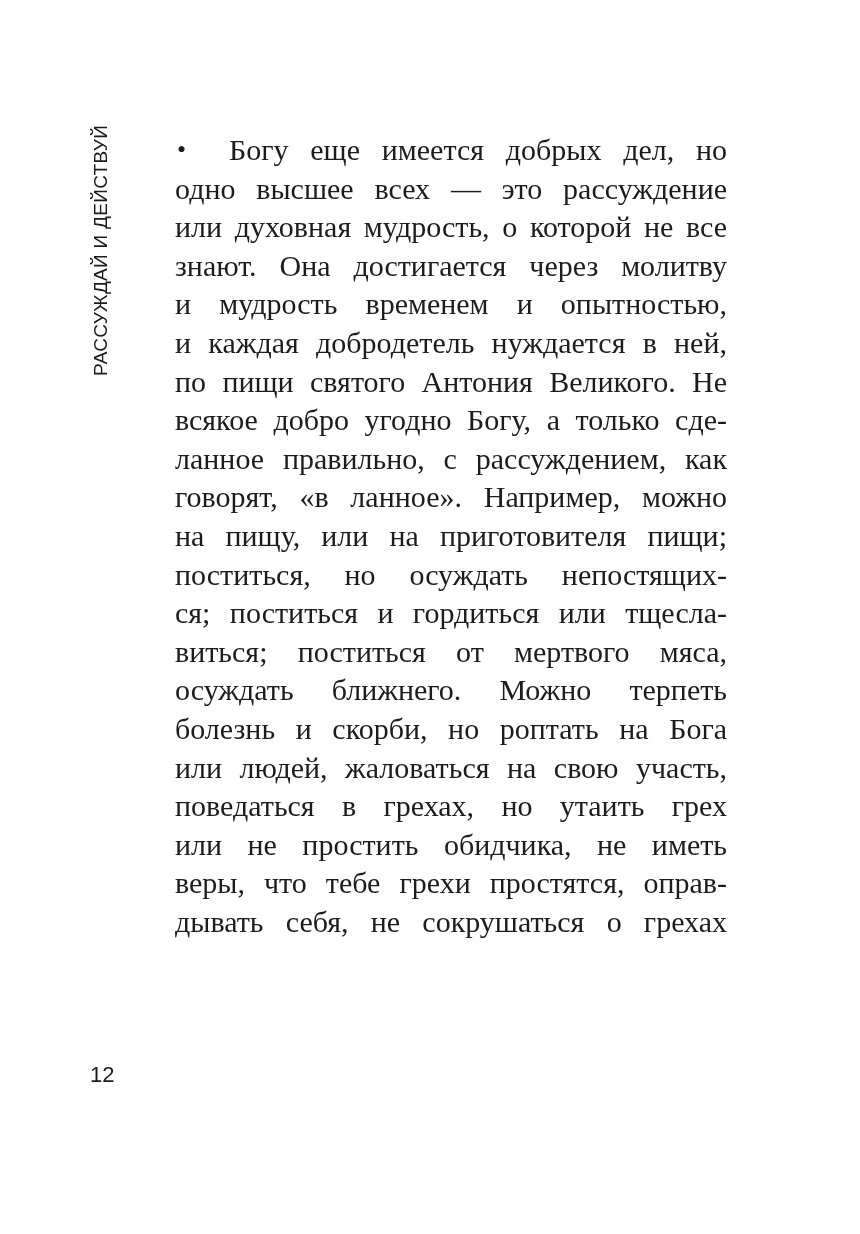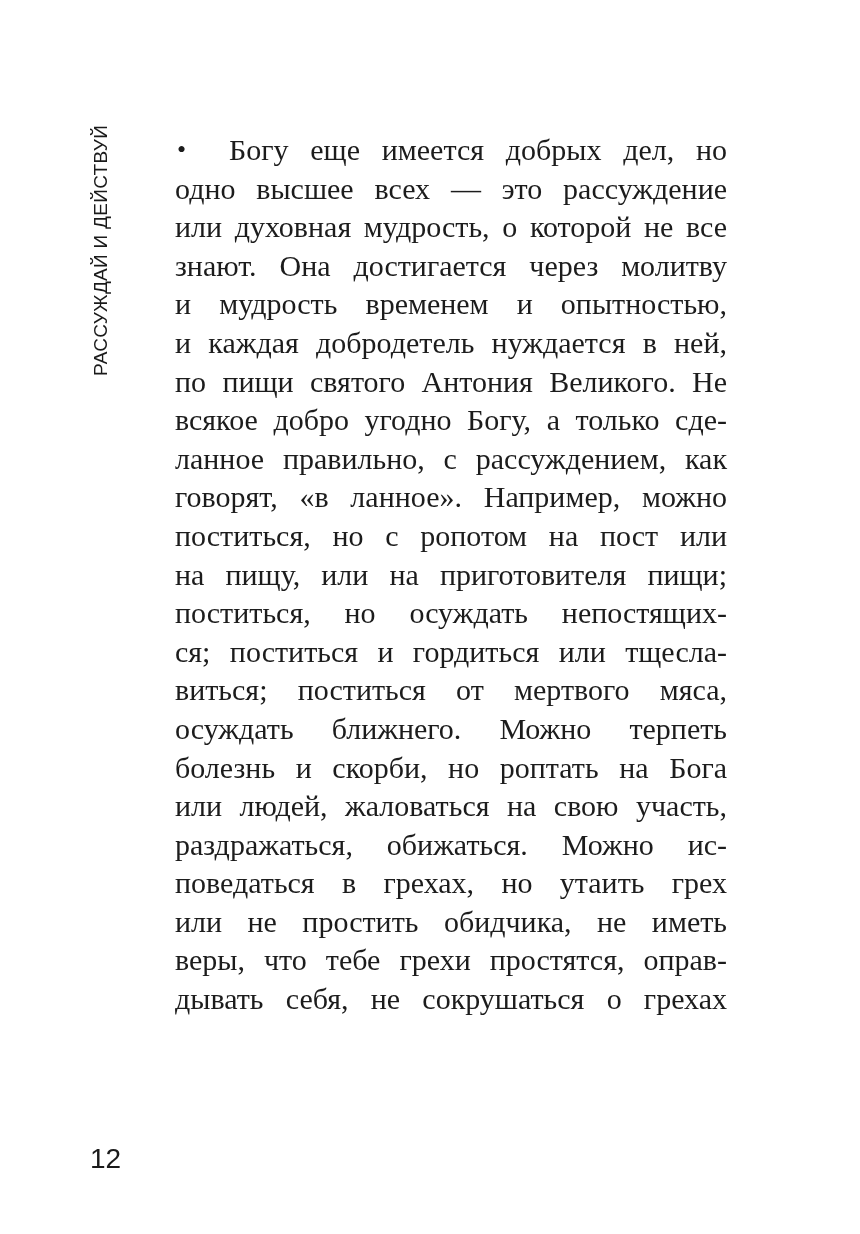--- a/index.html
+++ b/index.html
@@ -25,23 +25,23 @@
       font-family: "Liberation Sans", "DejaVu Sans", sans-serif;
       font-size: 19px;
       letter-spacing: 0.3px;
       line-height: 30px;
       white-space: nowrap;
       color: #1a1a1a;
     }
     .page-number {
       position: absolute;
       left: 90px;
-      top: 1144px;
+      top: 1060px;
       font-family: "Liberation Sans", "DejaVu Sans", sans-serif;
-      font-size: 28px;
+      font-size: 22px;
       line-height: 30px;
       color: #1a1a1a;
     }
     .body-text {
       position: absolute;
       left: 175px;
       top: 131px;
       width: 552px;
       font-family: "Liberation Serif", "DejaVu Serif", serif;
       font-size: 30px;
@@ -81,28 +81,26 @@
   </span>
   <span class="line">одно высшее всех — это рассуждение</span>
   <span class="line">или духовная мудрость, о которой не все</span>
   <span class="line">знают. Она достигается через молитву</span>
   <span class="line">и мудрость временем и опытностью,</span>
   <span class="line">и каждая добродетель нуждается в ней,</span>
   <span class="line">по пищи святого Антония Великого. Не</span>
   <span class="line">всякое добро угодно Богу, а только сде-</span>
   <span class="line">ланное правильно, с рассуждением, как</span>
   <span class="line">говорят, «в ланное». Например, можно</span>
-  <span class="line">поститься, но с ропотом на пост или</span>
   <span class="line">на пищу, или на приготовителя пищи;</span>
   <span class="line">поститься, но осуждать непостящих-</span>
   <span class="line">ся; поститься и гордиться или тщесла-</span>
   <span class="line">виться; поститься от мертвого мяса,</span>
   <span class="line">осуждать ближнего. Можно терпеть</span>
   <span class="line">болезнь и скорби, но роптать на Бога</span>
   <span class="line">или людей, жаловаться на свою участь,</span>
-  <span class="line">раздражаться, обижаться. Можно ис-</span>
   <span class="line">поведаться в грехах, но утаить грех</span>
   <span class="line">или не простить обидчика, не иметь</span>
   <span class="line">веры, что тебе грехи простятся, оправ-</span>
   <span class="line">дывать себя, не сокрушаться о грехах</span>
 </div>
 
 <div class="page-number">12</div>
 
 </body></html>

